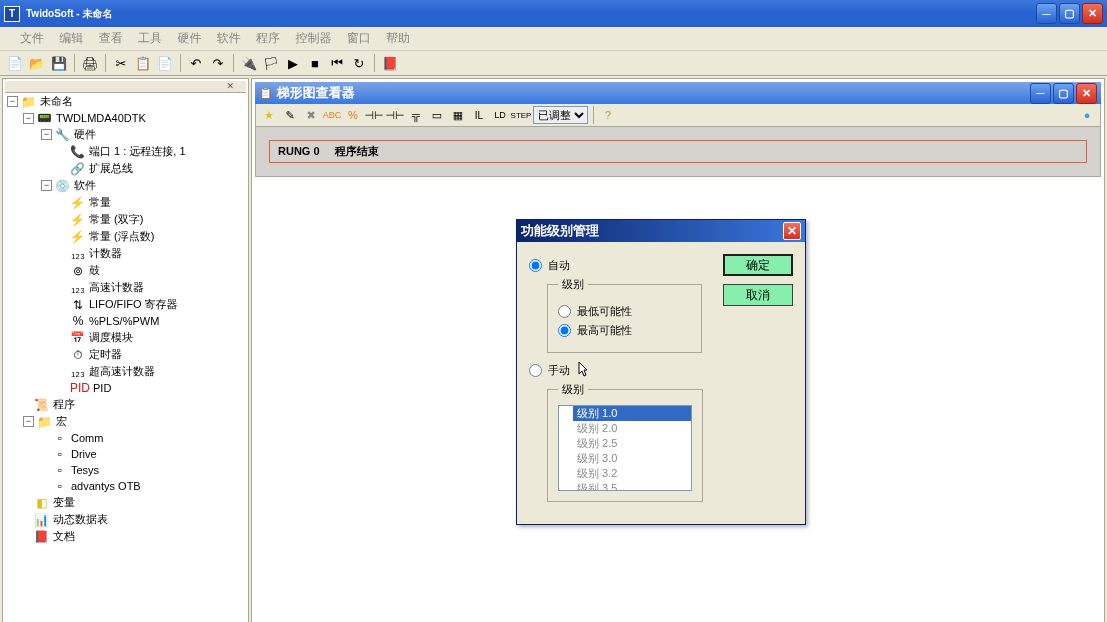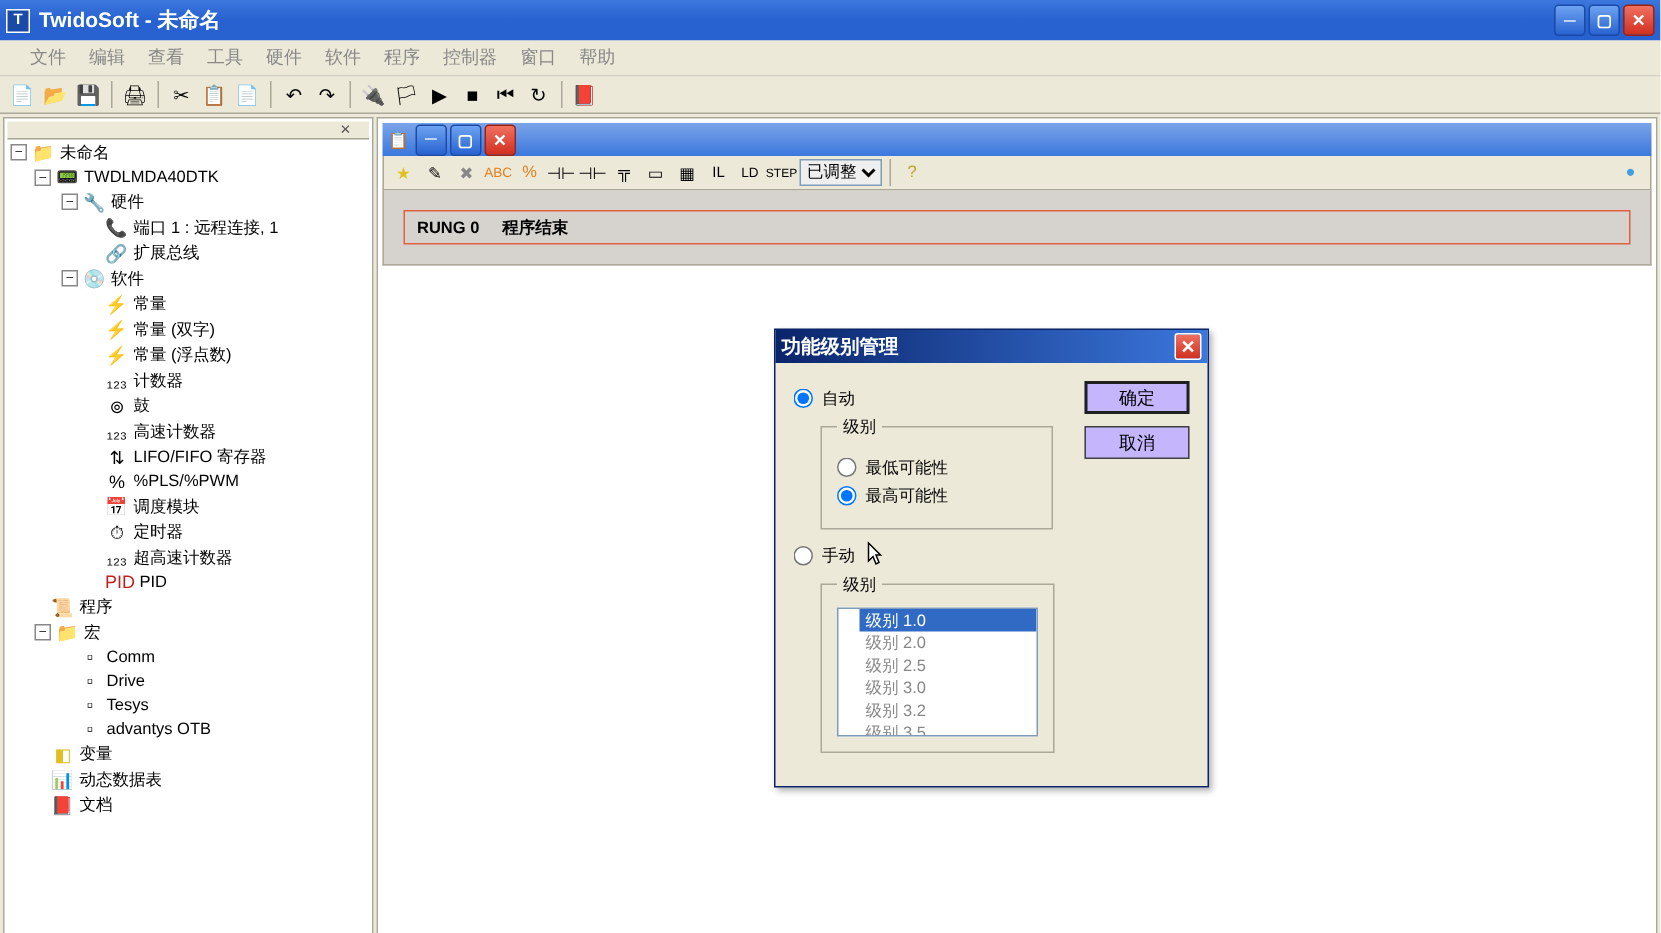--- a/index.html
+++ b/index.html
@@ -24,21 +24,21 @@
   width: 16px; height: 16px;
   background: #1a4aa8;
   border: 1px solid #fff;
   display: inline-flex;
   align-items: center;
   justify-content: center;
   font-size: 10px;
   font-weight: bold;
   margin-right: 6px;
 }
-.titlebar .title { flex: 1; font-size: 14px; font-weight: bold; }
+.titlebar .title { flex: 1; font-size: 10px; font-weight: bold; }
 .win-btns { display: flex; gap: 2px; }
 .win-btn {
   width: 21px; height: 21px;
   background: linear-gradient(to bottom, #6da3f1, #2862d0);
   border: 1px solid #1a4aa8;
   border-radius: 3px;
   color: white;
   display: flex;
   align-items: center;
   justify-content: center;
@@ -195,21 +195,21 @@
   border: 1px solid #aca899;
   padding: 8px 10px 10px;
   margin: 4px 0 10px 18px;
   width: 155px;
 }
 .fieldset legend { font-size: 11px; padding: 0 4px; }
 .radio-row { display: flex; align-items:center; margin: 4px 0; }
 .radio-row input { margin-right: 6px; }
 .dlg-btn {
   width: 70px; height: 22px;
-  background: #c4b5fd;
+  background: #86efac;
   border: 1px solid #404040;
   font-size: 12px;
   position: absolute;
 }
 .dlg-btn.ok { top: 12px; right: 12px; border: 2px solid #202020; }
 .dlg-btn.cancel { top: 42px; right: 12px; }
 .list-box {
   width: 134px; height: 86px;
   border: 1px solid #7f9db9;
   background: #fff;
@@ -418,20 +418,21 @@
         <span style="width:11px;display:inline-block"></span>
         <span class="ico" style="color:#8040c0">📕</span>
         <span>文档</span>
       </div>
   </div>
 
   <div class="right-panel">
     <div class="child-window">
       <div class="child-titlebar">
         <span class="ico" style="margin-right:4px">📋</span>
+        <span class="title">梯形图查看器</span>
         <div class="win-btns">
           <div class="win-btn">─</div>
           <div class="win-btn">▢</div>
           <div class="win-btn close">✕</div>
         </div>
       </div>
       <div class="child-toolbar">
         <span class="ctb-ico" style="color:#e0c020">★</span>
         <span class="ctb-ico">✎</span>
         <span class="ctb-ico" style="color:#888">✖</span>

